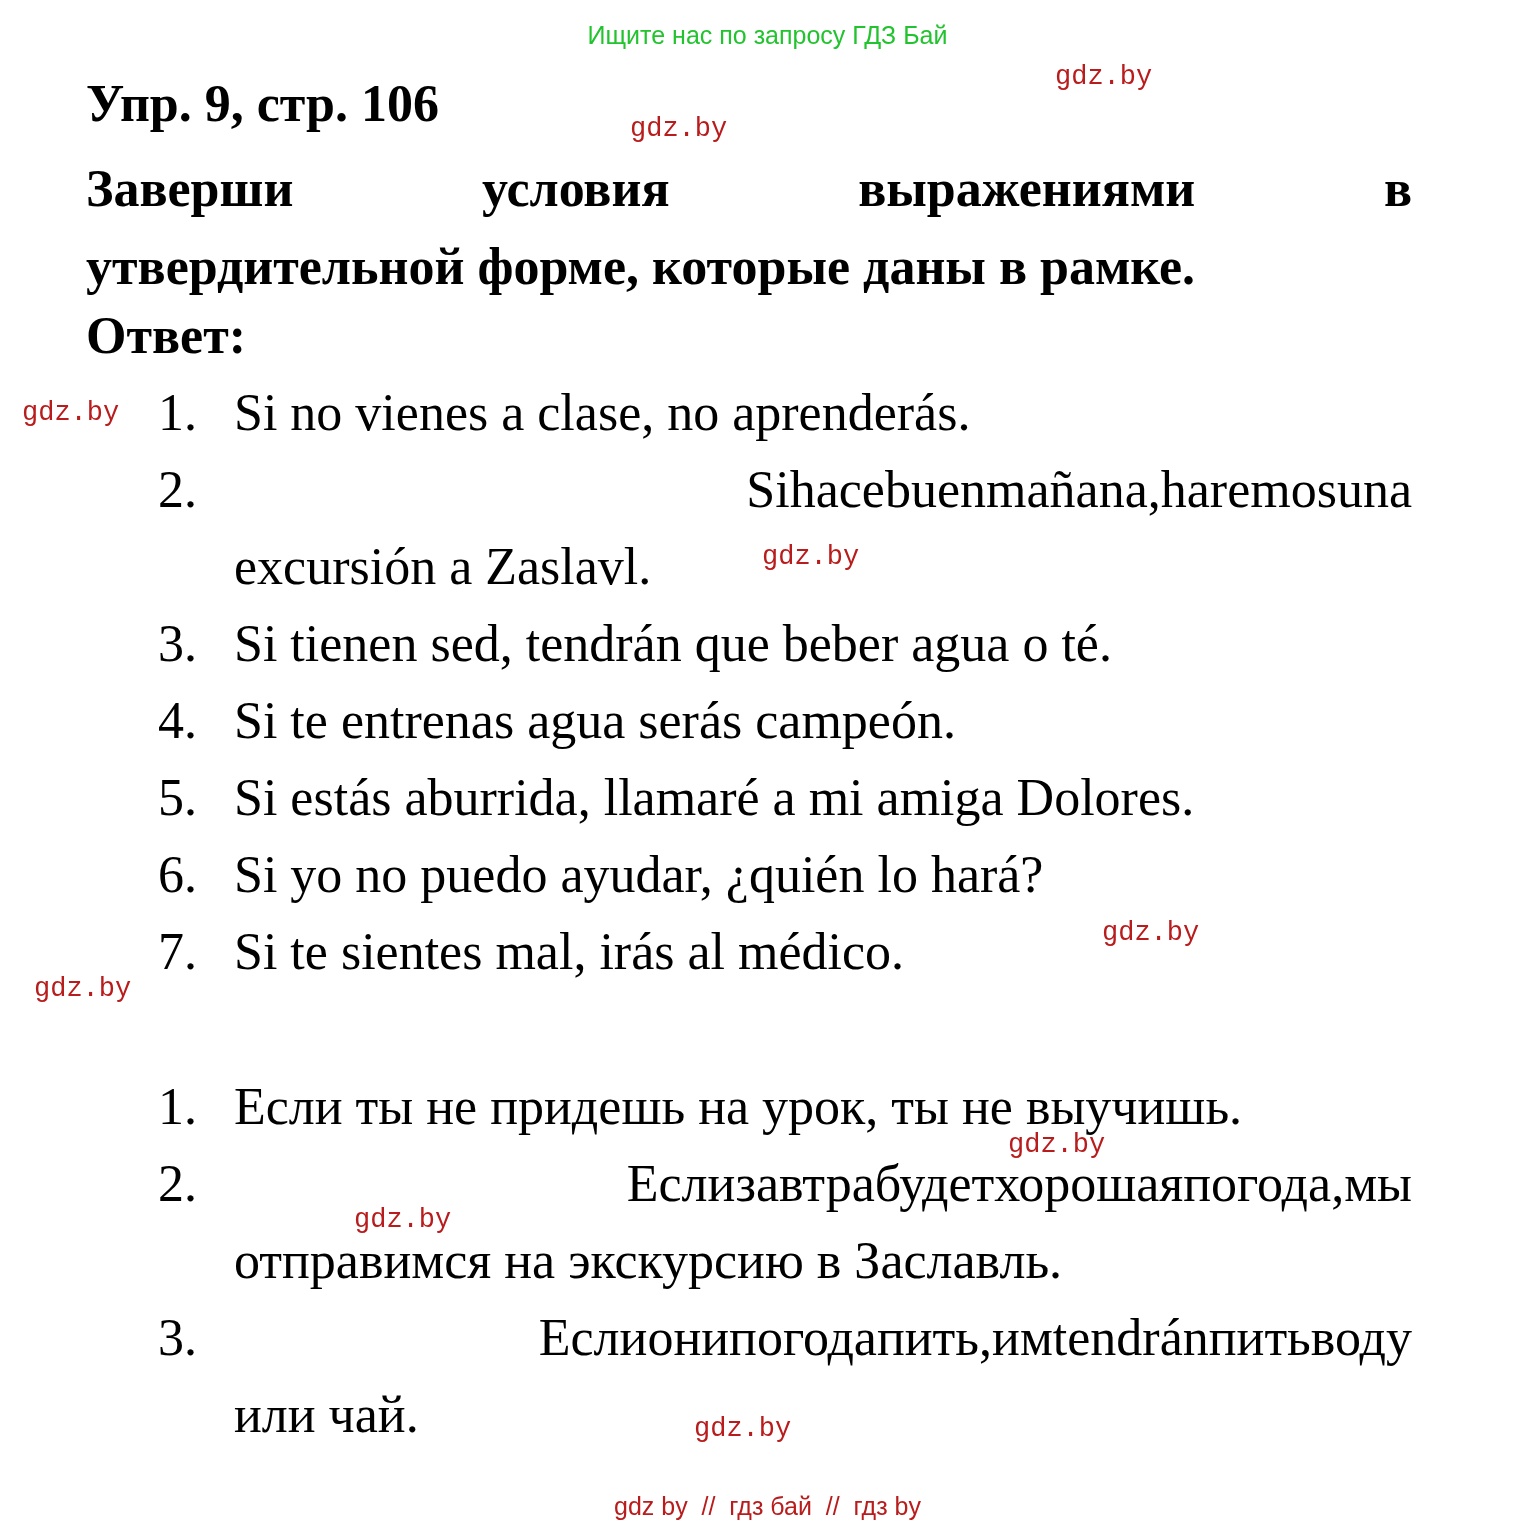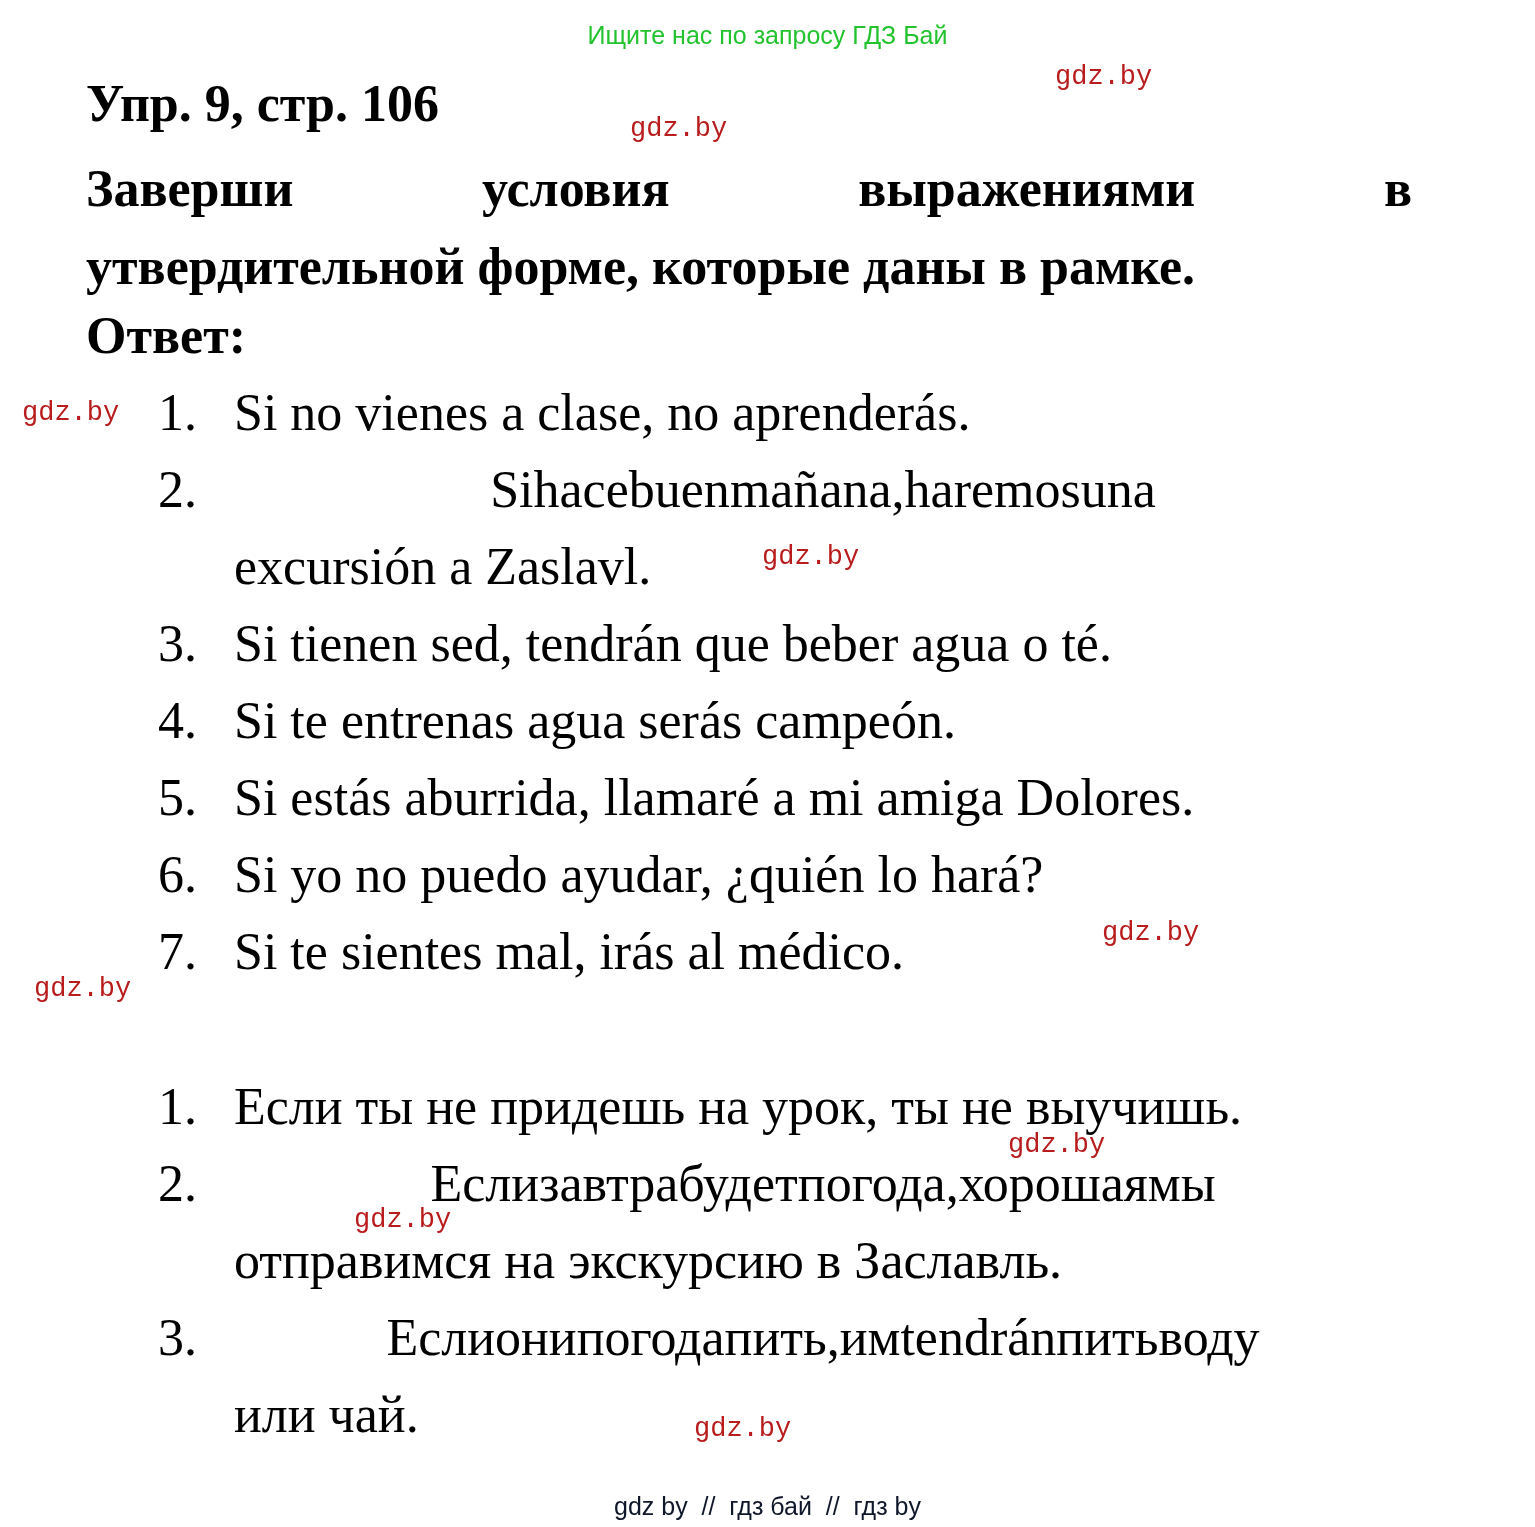--- a/index.html
+++ b/index.html
@@ -1,29 +1,29 @@
 <!DOCTYPE html>
 <html><head>
   <meta charset="utf-8">
   <style>
     html, body { margin: 0; padding: 0; background: #ffffff; }
     body { width: 1535px; height: 1527px; position: relative; overflow: hidden; font-family: "Liberation Serif", serif; color: #000; }
     .top-banner { position: absolute; top: 0; left: 0; width: 1535px; text-align: center; font-family: "Liberation Sans", sans-serif; font-size: 25px; color: #22c32e; line-height: 30px; margin-top: 20px; }
-    .footer { position: absolute; top: 1492px; left: 0; width: 1535px; text-align: center; font-family: "Liberation Sans", sans-serif; font-size: 25px; color: #0f172a; }
+    .footer { position: absolute; top: 1492px; left: 0; width: 1535px; text-align: center; font-family: "Liberation Sans", sans-serif; font-size: 25px; color: #b91c1c; }
     .wm { position: absolute; font-family: Liberation Mono, monospace; font-size: 27px; color: #b91c1c; text-align: center; }
     .h { position: absolute; left: 86px; font-weight: bold; font-size: 52px; line-height: 56px; }
     .title { top: 76px; }
     .instr { top: 150px; width: 1326px; font-size: 52px; line-height: 78px; text-align: justify; text-align-last: left; }
     .instr .line1 { display: flex; justify-content: space-between; }
     .answer-label { top: 308px; }
     .list { position: absolute; left: 158px; width: 1254px; font-size: 52px; }
     .item { display: flex; line-height: 77px; }
     .num { width: 76px; flex: none; }
     .txt { flex: 1; text-align: justify; }
-    .spread { display: flex; justify-content: center; }
+    .spread { display: flex; justify-content: flex-end; }
   </style>
 </head>
 <body>
 
 <div class="top-banner">Ищите нас по запросу ГДЗ Бай</div>
 
 <div class="wm" style="left:1055px;top:62px">gdz.by</div>
 <div class="wm" style="left:630px;top:114px">gdz.by</div>
 <div class="wm" style="left:22px;top:398px">gdz.by</div>
 <div class="wm" style="left:762px;top:542px">gdz.by</div>
@@ -93,22 +93,22 @@
     <span class="num">1.</span>
     <span class="txt">Если ты не придешь на урок, ты не выучишь.</span>
   </div>
   <div class="item">
     <span class="num">2.</span>
     <div class="txt">
       <div class="spread">
         <span>Если</span>
         <span>завтра</span>
         <span>будет</span>
+        <span>хорошая</span>
         <span>погода,</span>
-        <span>хорошая</span>
         <span>мы</span>
       </div>
       <div>отправимся на экскурсию в Заславль.</div>
     </div>
   </div>
   <div class="item">
     <span class="num">3.</span>
     <div class="txt">
       <div class="spread">
         <span>Если</span>

